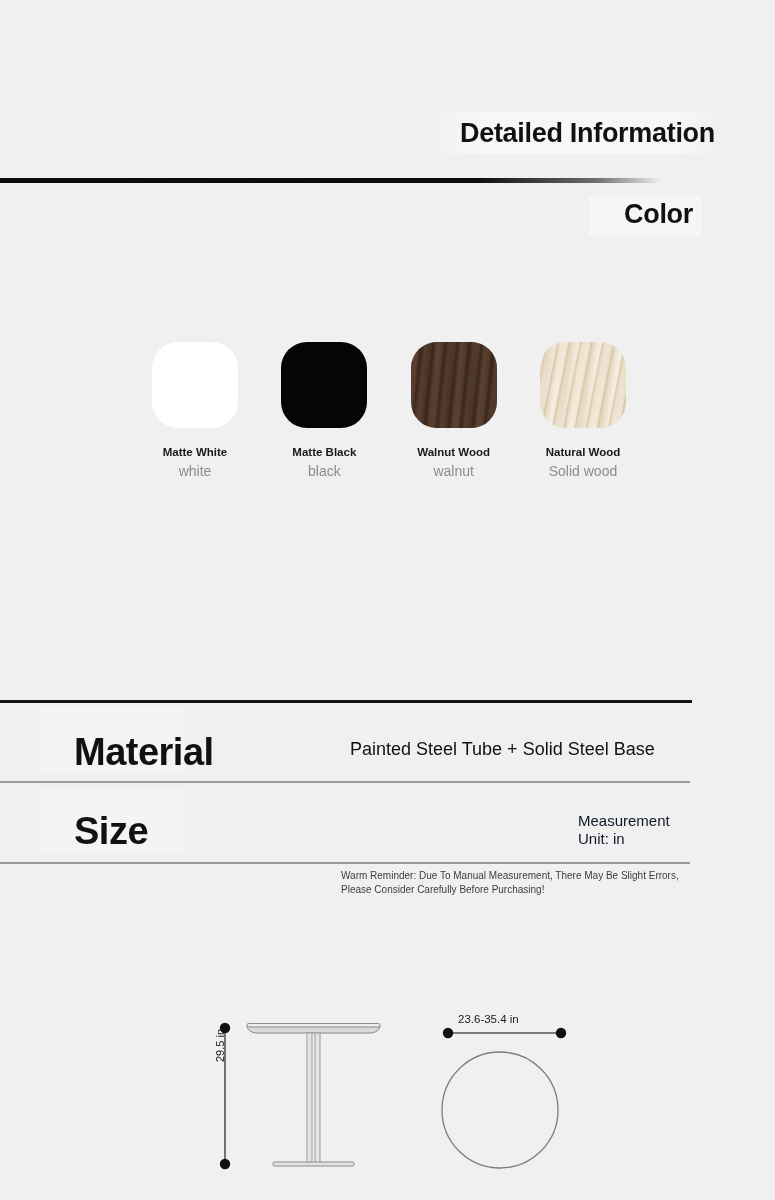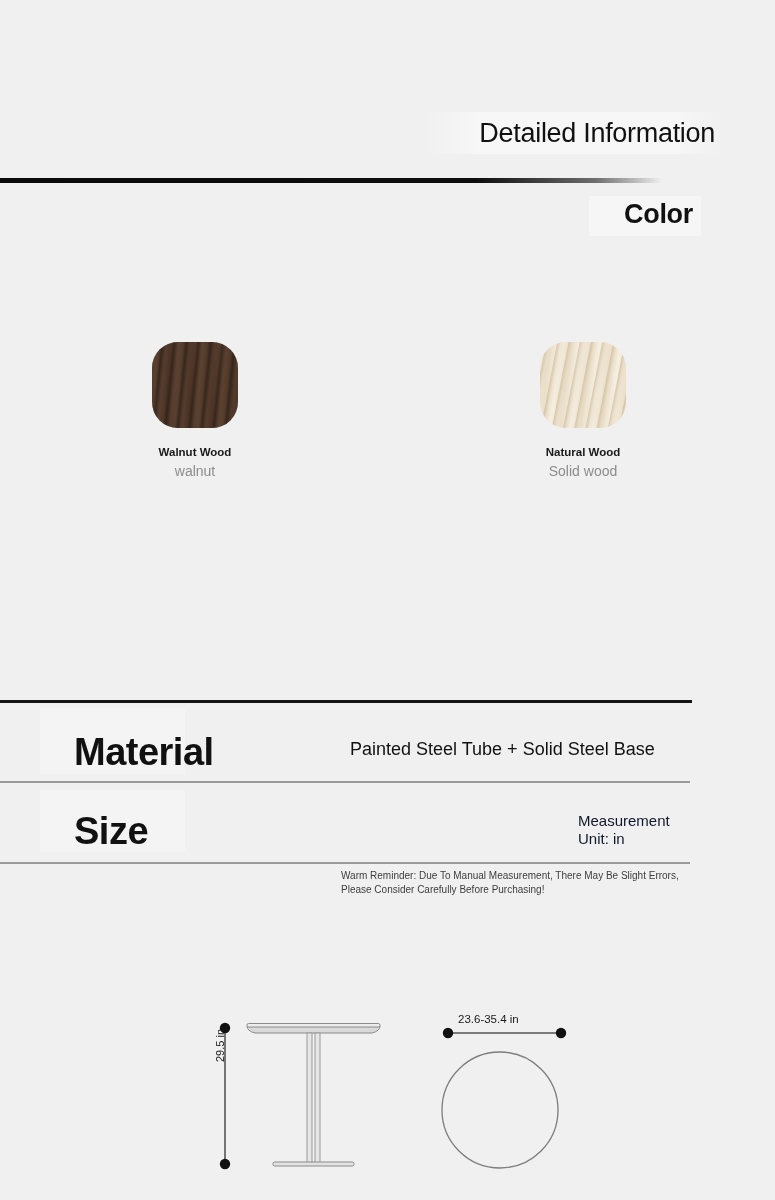--- a/index.html
+++ b/index.html
@@ -20,21 +20,21 @@
     inset: 0;
     background: #f0f0f0;
   }
 
   
   .detail-title {
     position: absolute;
     top: 118px;
     right: 60px;
     font-size: 27px;
-    font-weight: normal;
+    font-weight: bold;
     color: #111;
     letter-spacing: -0.3px;
     white-space: nowrap;
   }
   .title-ghost {
     position: absolute;
     top: 112px;
     right: 52px;
     width: 300px;
     height: 42px;
@@ -271,21 +271,31 @@
 
   <div class="title-ghost"></div>
   <div class="detail-title">Detailed Information</div>
   <div class="rule-heavy-top"></div>
 
   <div class="color-ghost"></div>
   <div class="color-title">Color</div>
 
   <div class="swatch-row">
 
-
+    <div class="swatch-cell">
+      <div class="swatch sw-white"></div>
+      <div class="sw-label">Matte White</div>
+      <div class="sw-sub">white</div>
+    </div>
+
+    <div class="swatch-cell">
+      <div class="swatch sw-black"></div>
+      <div class="sw-label">Matte Black</div>
+      <div class="sw-sub">black</div>
+    </div>
 
     <div class="swatch-cell">
       <div class="swatch sw-walnut"></div>
       <div class="sw-label">Walnut Wood</div>
       <div class="sw-sub">walnut</div>
     </div>
 
     <div class="swatch-cell">
       <div class="swatch sw-wood"></div>
       <div class="sw-label">Natural Wood</div>

